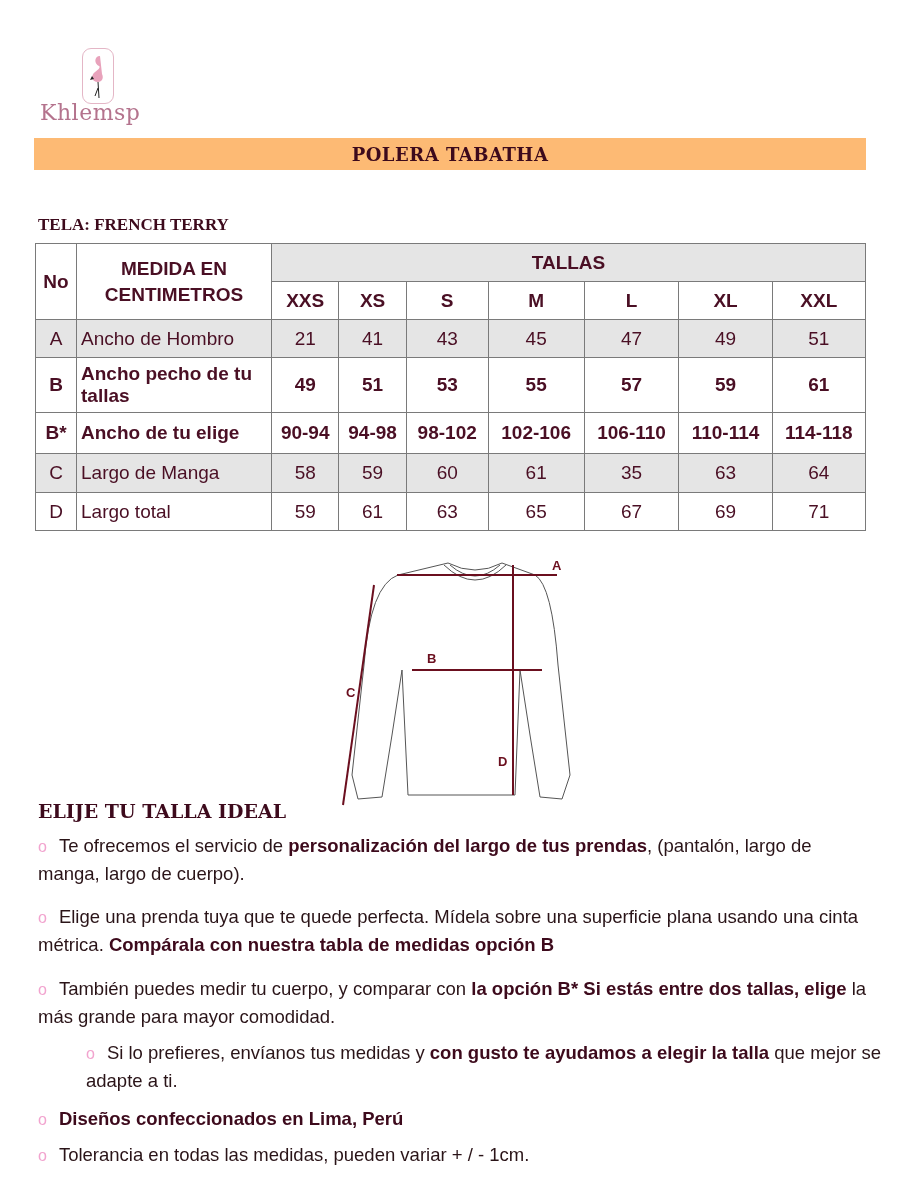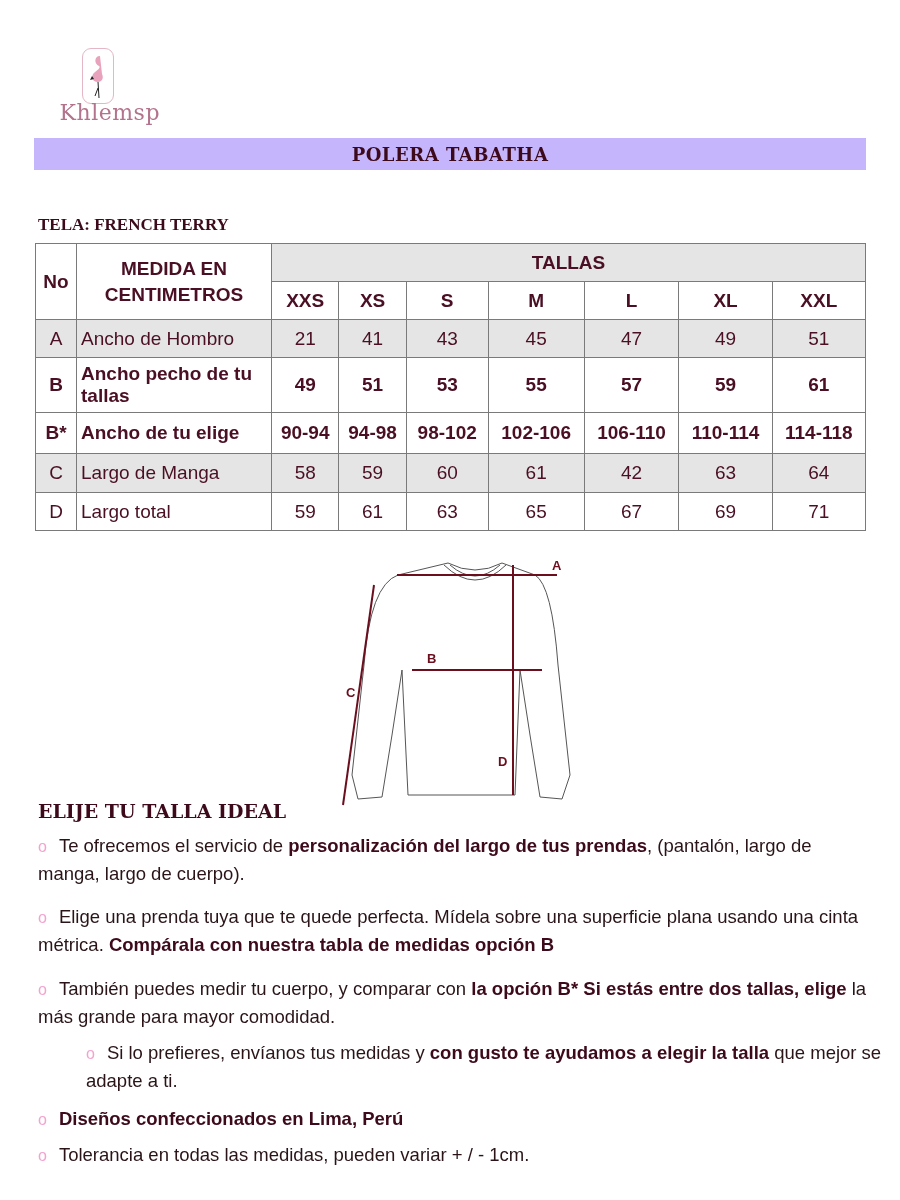--- a/index.html
+++ b/index.html
@@ -1,21 +1,21 @@
 <!DOCTYPE html>
 <html><head>
 <meta charset="utf-8">
 <style>
   html, body { margin: 0; padding: 0; background: #ffffff; }
   body { width: 900px; height: 1200px; position: relative; overflow: hidden;
          font-family: "Liberation Sans", sans-serif; color: #4a0f24; }
-  .logo { position: absolute; left: 40px; top: 44px; width: 120px; height: 90px; text-align: right; }
+  .logo { position: absolute; left: 40px; top: 44px; width: 120px; height: 90px; text-align: left; }
   .logo-frame { position: absolute; left: 42px; top: 4px; width: 30px; height: 54px; border: 1.5px solid #e4b6c6; border-radius: 9px; }
   .logo-word { position: absolute; left: 0; top: 56px; width: 120px; font-family: "DejaVu Serif", serif; font-size: 22px; color: #b4738d; letter-spacing: 0.5px; }
-  .title-bar { position: absolute; left: 34px; top: 138px; width: 832px; height: 32px; background: #c4b5fd; text-align: center; }
+  .title-bar { position: absolute; left: 34px; top: 138px; width: 832px; height: 32px; background: #fdba74; text-align: center; }
   .title-bar span { line-height: 34px; font-family: "DejaVu Serif", serif; font-weight: bold; font-size: 18px; color: #3d0a1c; letter-spacing: 0.5px; }
   .fabric { position: absolute; left: 38px; top: 215px; font-family: Liberation Serif, serif; font-weight: bold; font-size: 17px; color: #3d0a1c; }
   table.sizes { position: absolute; left: 35px; top: 243px; width: 831px; border-collapse: collapse; font-size: 19px; color: #4a0f24; }
   table.sizes td, table.sizes th { border: 1px solid #7a7a7a; text-align: center; padding: 0; }
   table.sizes th { font-weight: bold; }
   .h1 td, .h1 th { height: 37px; }
   .h2 th { height: 37px; border-bottom: 3px double #7a7a7a; }
   .pink { background: #e5e5e5; }
   .lbl { text-align: left !important; padding-left: 4px !important; }
   .b { font-weight: bold; }
@@ -96,21 +96,21 @@
         <td class="b">110-114</td>
         <td class="b">114-118</td>
       </tr>
       <tr class="r-c">
         <td class=" pink">C</td>
         <td class="lbl pink">Largo de Manga</td>
         <td class=" pink">58</td>
         <td class=" pink">59</td>
         <td class=" pink">60</td>
         <td class=" pink">61</td>
-        <td class=" pink">42</td>
+        <td class=" pink">35</td>
         <td class=" pink">63</td>
         <td class=" pink">64</td>
       </tr>
       <tr class="r-d">
         <td>D</td>
         <td class="lbl">Largo total</td>
         <td>59</td>
         <td>61</td>
         <td>63</td>
         <td>65</td>

